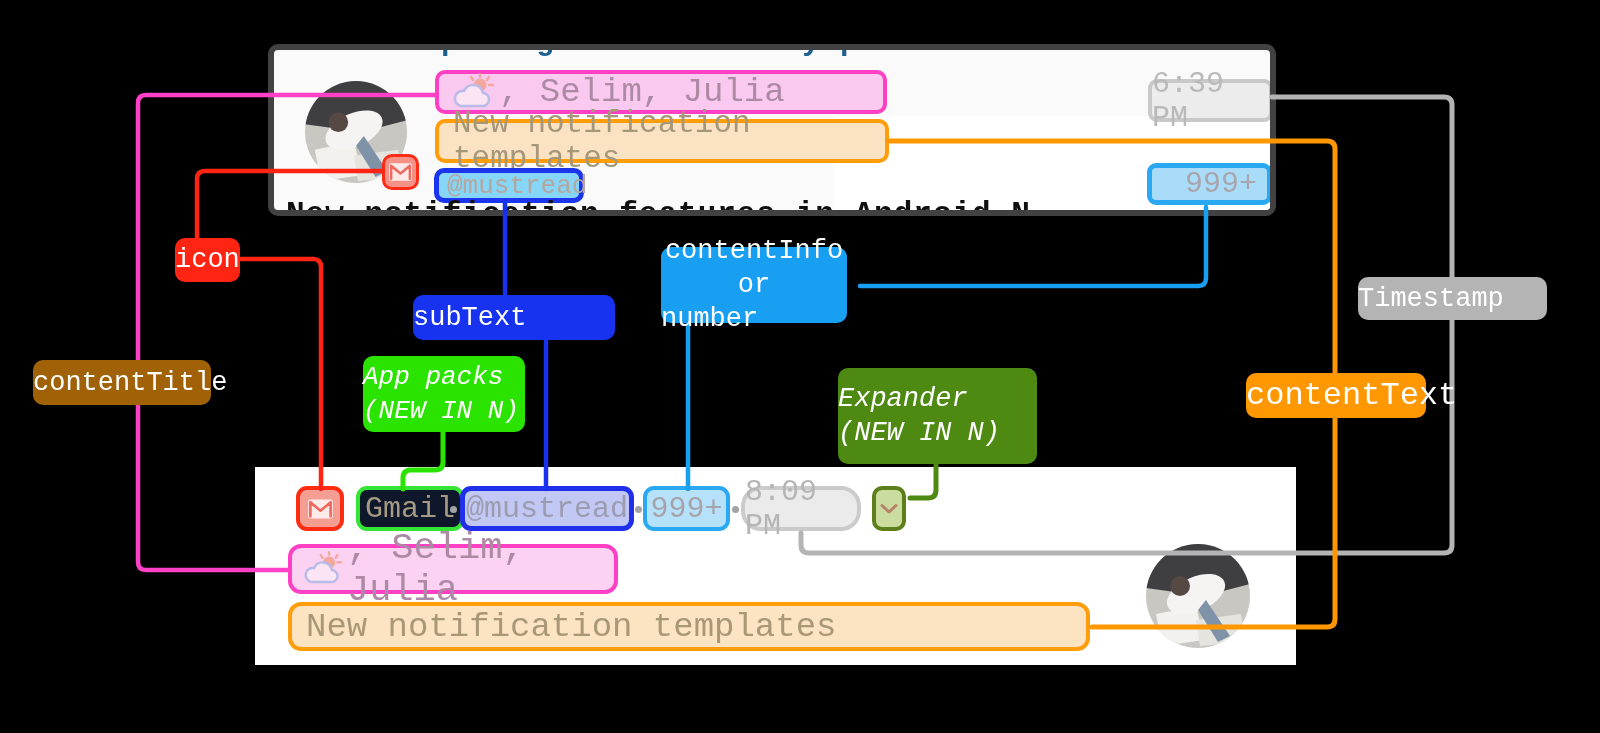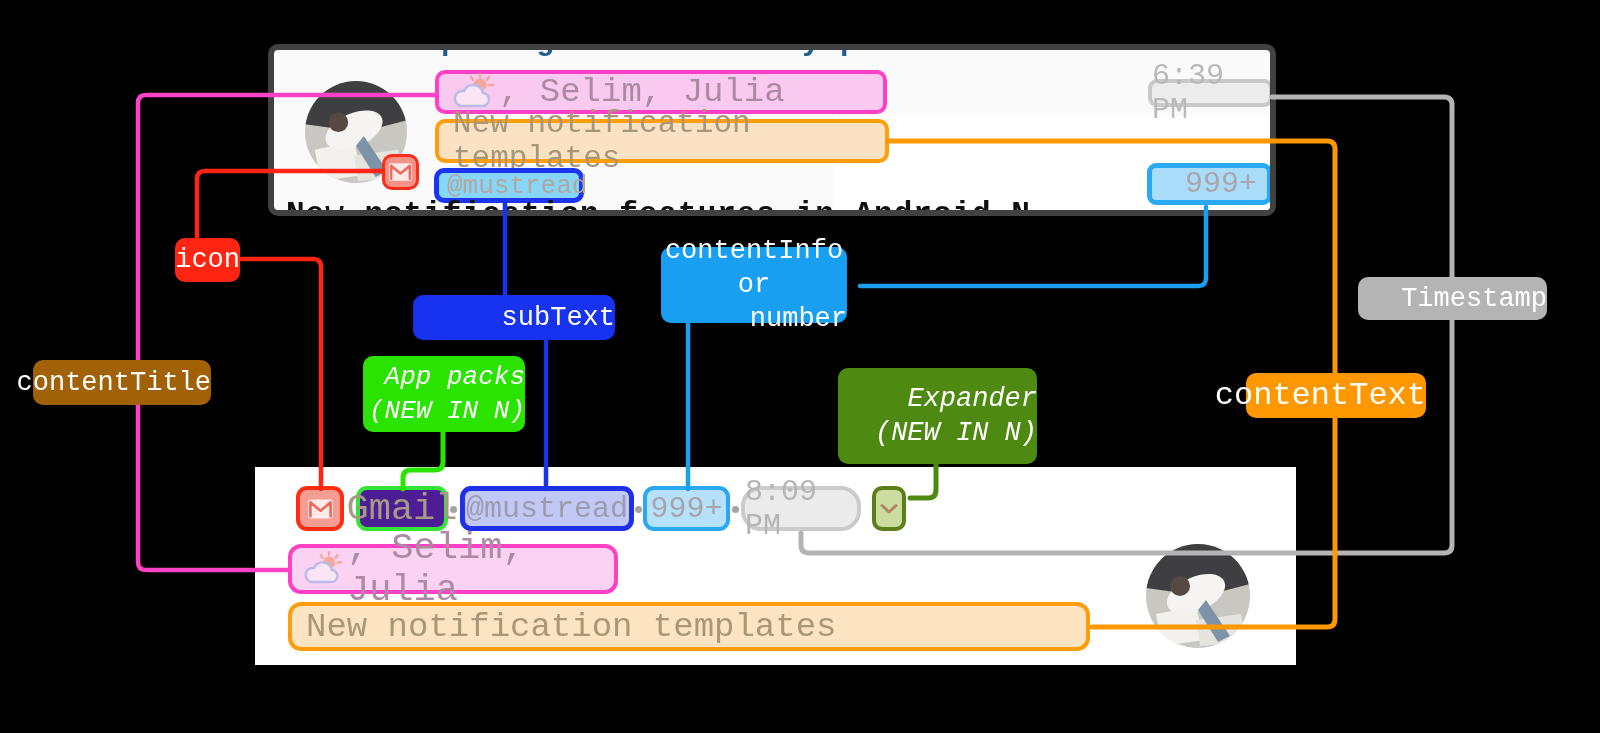--- a/index.html
+++ b/index.html
@@ -31,50 +31,50 @@
 
   
   .t-badge{left:108px;top:104px;width:37px;height:36px;border:3px solid #ff2b15;border-radius:10px;
            background:#f59287;justify-content:center;}
   .t-title{left:161px;top:20px;width:452px;height:44px;border:4px solid #ff3fc4;border-radius:10px;
            background:#f9c9ef;font-size:34px;color:#ad8aa4;padding-left:12px;}
   .t-content{left:161px;top:69px;width:454px;height:44px;border:4px solid #ff9d0a;border-radius:10px;
            background:#fbe2c2;font-size:31px;color:#a5977a;padding-left:14px;}
   .t-sub{left:160px;top:118px;width:150px;height:35px;border:5px solid #1b35ef;border-radius:10px;
            background:#86d6f7;font-size:26px;color:#b5a69f;padding-left:8px;}
-  .t-time{left:874px;top:29px;width:125px;height:28px;border:4px solid #c9c9c9;border-radius:9px;
+  .t-time{left:874px;top:29px;width:125px;height:43px;border:4px solid #c9c9c9;border-radius:9px;
            background:#ececec;font-size:30px;color:#b9b9b9;justify-content:center;}
   .t-999{left:873px;top:113px;width:125px;height:42px;border:5px solid #2aa9f2;border-radius:9px;
            background:#a9dcf8;font-size:30px;color:#aaa5ad;justify-content:flex-end;padding-right:10px;}
 
   
   .b-row{top:19px;height:45px;}
   .b-appicon{left:41px;width:48px;border:4px solid #ff2c12;border-radius:11px;background:#f49d92;justify-content:center;}
-  .b-appname{left:101px;width:92px;border:4px solid #35e535;border-radius:11px;background:#4c1d95;
-             font-size:37px;color:#a79a84;justify-content:center;}
+  .b-appname{left:101px;width:108px;border:4px solid #35e535;border-radius:11px;background:#0f172a;
+             font-size:30px;color:#a79a84;justify-content:center;}
   .b-sub{left:205px;width:174px;border:5px solid #2030e8;border-radius:11px;background:#c2c8f4;
              font-size:30px;color:#9b9cb0;justify-content:center;}
   .b-999{left:388px;width:87px;border:4px solid #2aa9f2;border-radius:11px;background:#b5e1fa;
              font-size:30px;color:#a8a3aa;justify-content:center;}
   .b-time{left:486px;width:120px;border:4px solid #cbcbcb;border-radius:20px;background:#ebebeb;
              font-size:30px;color:#b5b5b5;justify-content:center;}
   .b-chev{left:617px;width:34px;border:4px solid #5c7f1c;border-radius:10px;background:#cadd9f;justify-content:center;}
   .dot{position:absolute;top:39px;width:7px;height:7px;border-radius:50%;background:#a3a3a3;}
   .dot1{left:195px;}.dot2{left:380px;}.dot3{left:477px;}
 
   .b-title{left:33px;top:77px;width:330px;height:50px;border:4px solid #ff3fc4;border-radius:13px;
            background:#fbd2f1;font-size:37px;color:#ad8aa4;padding-left:10px;}
   .b-content{left:33px;top:135px;width:802px;height:49px;border:4px solid #ff9d0a;border-radius:13px;
            background:#fce3c1;font-size:34px;color:#a89878;padding-left:14px;}
 
   
   .wires{left:0;top:0;width:1600px;height:733px;z-index:2;pointer-events:none;}
 
   
-  .lbl{position:absolute;z-index:3;display:flex;flex-direction:column;align-items:flex-end;justify-content:center;
+  .lbl{position:absolute;z-index:3;display:flex;flex-direction:column;align-items:flex-start;justify-content:center;
        color:#fff;border-radius:10px;font-size:27px;line-height:34px;text-align:center;}
   .lbl.it{font-style:italic;}
   .lbl-icon{left:175px;top:238px;width:65px;height:44px;background:#ff2512;}
   .lbl-contentTitle{left:33px;top:360px;width:178px;height:45px;background:#a16207;}
   .lbl-subText{left:413px;top:295px;width:202px;height:45px;background:#1733f0;}
   .lbl-appName{left:363px;top:356px;width:162px;height:76px;background:#2ae400;font-size:26px;}
   .lbl-contentInfo{left:661px;top:247px;width:186px;height:76px;background:#189ff2;}
   .lbl-expander{left:838px;top:352px;width:199px;height:96px;background:#4e8a12;margin-top:16px;}
   .lbl-timestamp{left:1358px;top:277px;width:189px;height:43px;background:#b4b4b4;}
   .lbl-contentText{left:1246px;top:373px;width:180px;height:45px;background:#ff9800;font-size:32px;}

